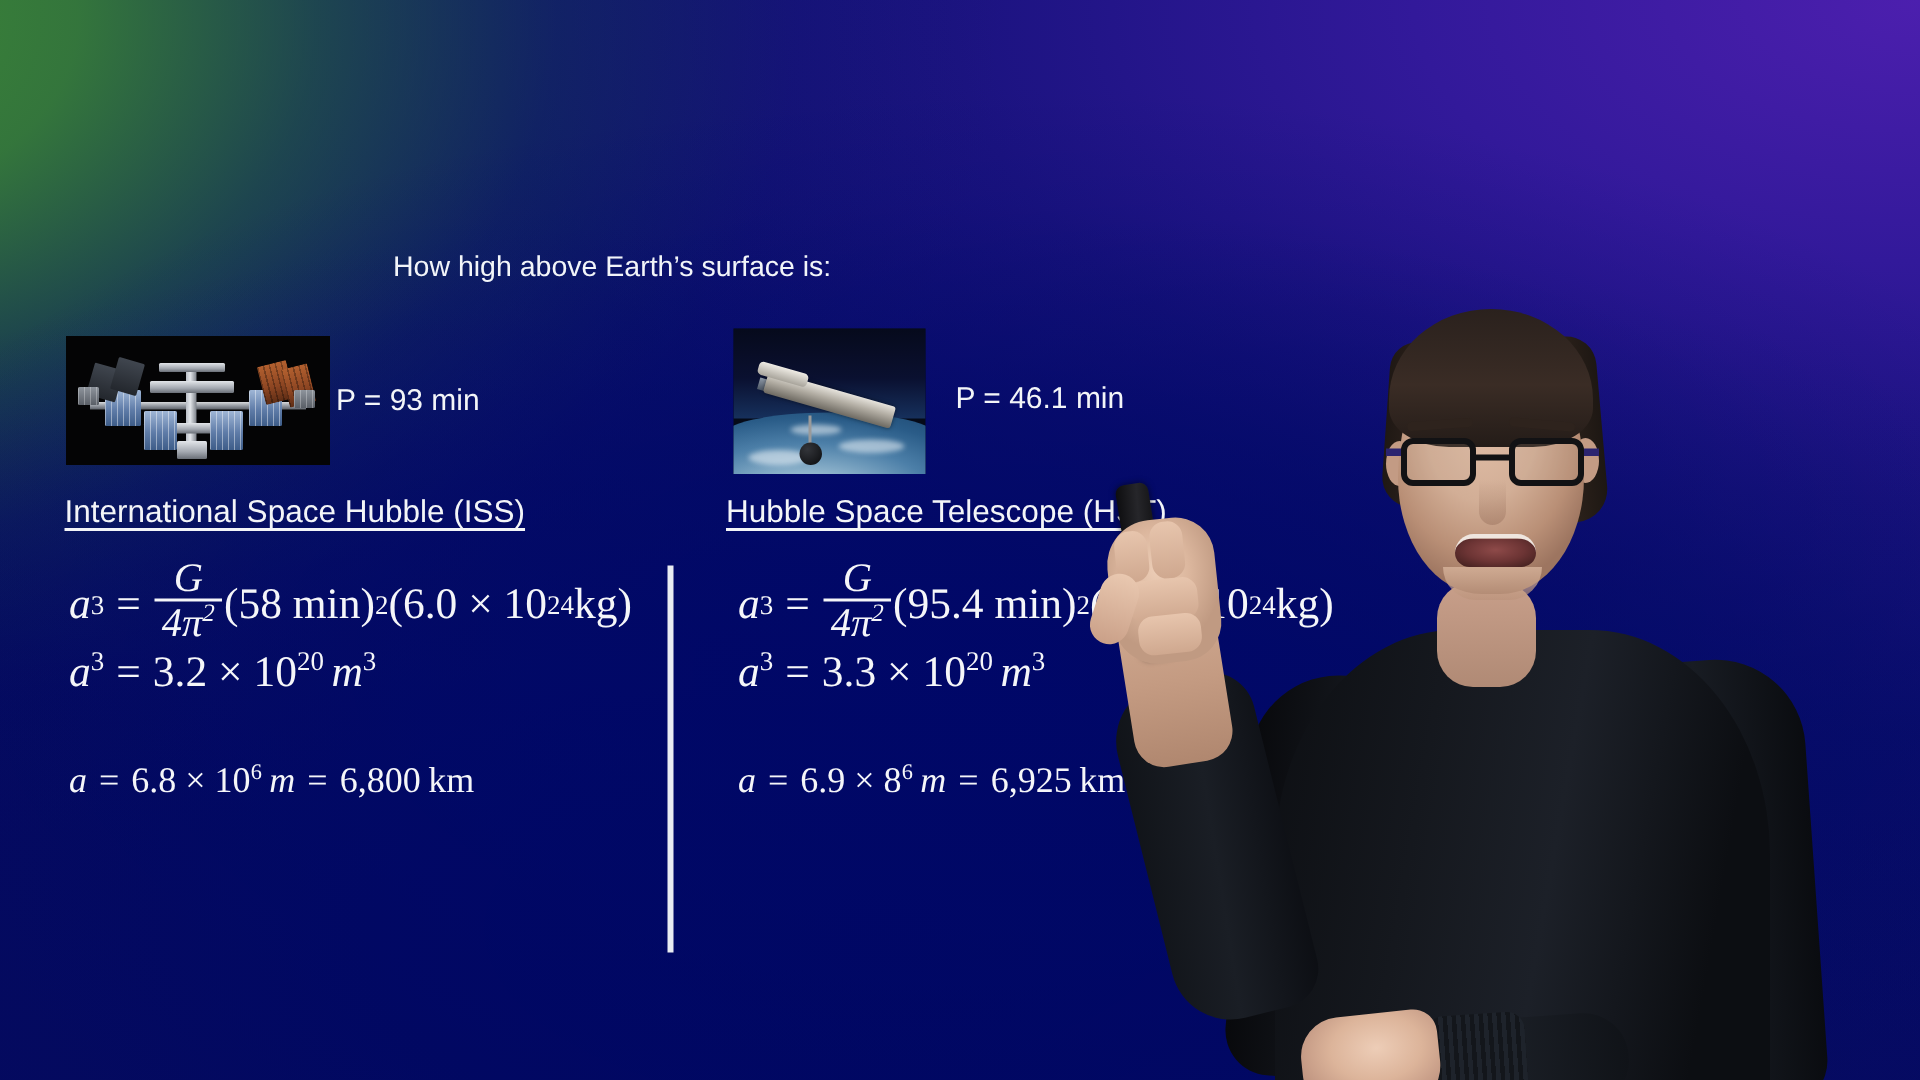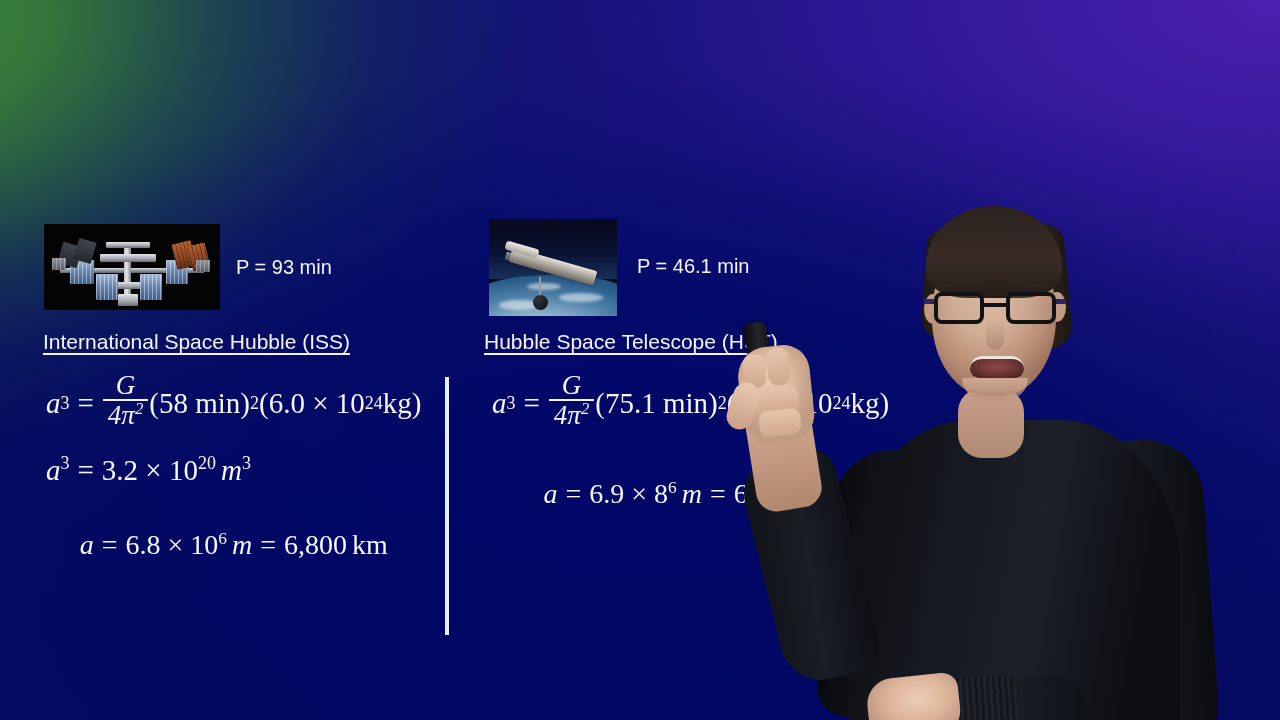--- a/index.html
+++ b/index.html
@@ -170,21 +170,21 @@
     background: #9a9a9a;
   }
 
   
   .period {
     position: absolute;
     font-size: 20px;
     color: #f3f5f8;
     white-space: nowrap;
   }
-  #iss-period { left: 236px; top: 256px; }
+  #iss-period { left: 224px; top: 256px; }
   #hst-period { left: 637px; top: 255px; }
 
   .caption {
     position: absolute;
     font-size: 21px;
     color: #f3f5f8;
     text-decoration: underline;
     text-underline-offset: 4px;
     white-space: nowrap;
   }
@@ -206,22 +206,22 @@
 
   .eq {
     font-family: "Liberation Serif", serif;
     color: #f5f6f9;
     white-space: nowrap;
     line-height: 1;
   }
   .eq .it { font-style: italic; }
   .eq .up { font-style: normal; }
   .eq-line1 { font-size: 29px; height: 62px; display: flex; align-items: center; }
-  .eq-line2 { font-size: 29px; margin-top: 22px; }
-  .eq-line3 { font-size: 28px; margin-top: 46px; text-align: center; }
+  .eq-line2 { font-size: 29px; }
+  .eq-line3 { font-size: 24px; margin-top: 46px; }
 
   .frac {
     display: inline-flex;
     flex-direction: column;
     align-items: center;
     vertical-align: middle;
     margin: 0 1px;
     position: relative;
     top: -2px;
   }
@@ -412,20 +412,21 @@
 </head>
 <body>
 
 <div id="slide">
 
   <div class="bg-base"></div>
   <div class="bg-green"></div>
   <div class="bg-navy"></div>
   <div class="bg-core"></div>
 
+  <div class="question">How high above Earth’s surface is:</div>
 
   <div class="thumb" id="iss-thumb">
     <div class="iss-wrap">
       <div class="iss-truss"></div>
       <div class="iss-core"></div>
       <div class="iss-mod" style="left:56px;top:30px;width:56px;height:8px;"></div>
       <div class="iss-mod" style="left:62px;top:18px;width:44px;height:6px;"></div>
       <div class="iss-mod" style="left:52px;top:58px;width:64px;height:7px;"></div>
       <div class="iss-mod" style="left:74px;top:70px;width:20px;height:12px;"></div>
       <div class="panel blue" style="left:26px;top:36px;width:24px;height:24px;"></div>
@@ -499,28 +500,31 @@
         <sup>3</sup>
         <span class="sp-wide"></span>
         <span>=</span>
         <span class="sp-wide"></span>
         <span class="frac">
           <span class="num">G</span>
           <span class="bar"></span>
           <span class="den"><span>4</span><span>π</span><sup>2</sup></span>
         </span>
         <span class="up">(</span>
-        <span class="up">75.1 min</span>
+        <span class="up">95.4 min</span>
         <span class="up">)</span>
         <sup>2</sup>
         <span class="up">(</span>
         <span class="up">6.0 × 10</span>
         <sup>24</sup>
         <span class="up">kg</span>
         <span class="up">)</span>
+    </div>
+    <div class="eq eq-line2">
+      <span class="it">a</span><sup>3</sup><span class="sp-wide"></span><span>=</span><span class="sp-wide"></span><span class="up">3.3 × 10</span><sup>20</sup><span class="sp"></span><span class="it">m</span><sup>3</sup>
     </div>
     <div class="eq eq-line3">
       <span class="it">a</span><span class="sp-wide"></span><span>=</span><span class="sp-wide"></span><span class="up">6.9 × 8</span><sup>6</sup><span class="sp"></span><span class="it">m</span><span class="sp-wide"></span><span>=</span><span class="sp-wide"></span><span class="up">6,925</span><span class="sp"></span><span class="up">km</span>
     </div>
   </div>
 
   <div id="presenter">
     <div class="p-el shoulder-l"></div>
     <div class="p-el shoulder-r"></div>
     <div class="p-el torso"></div>

